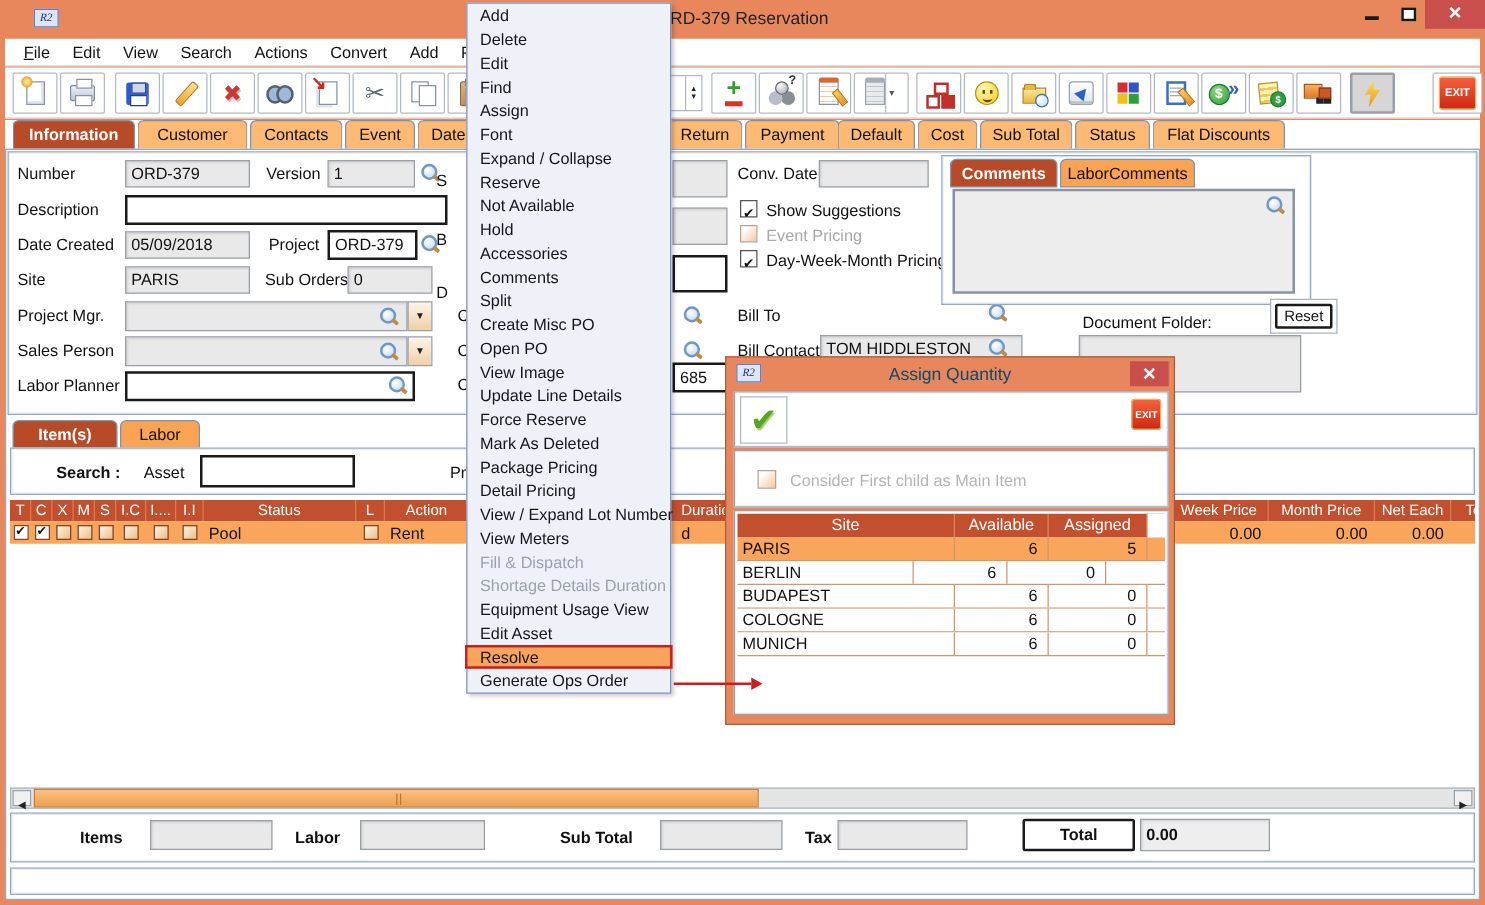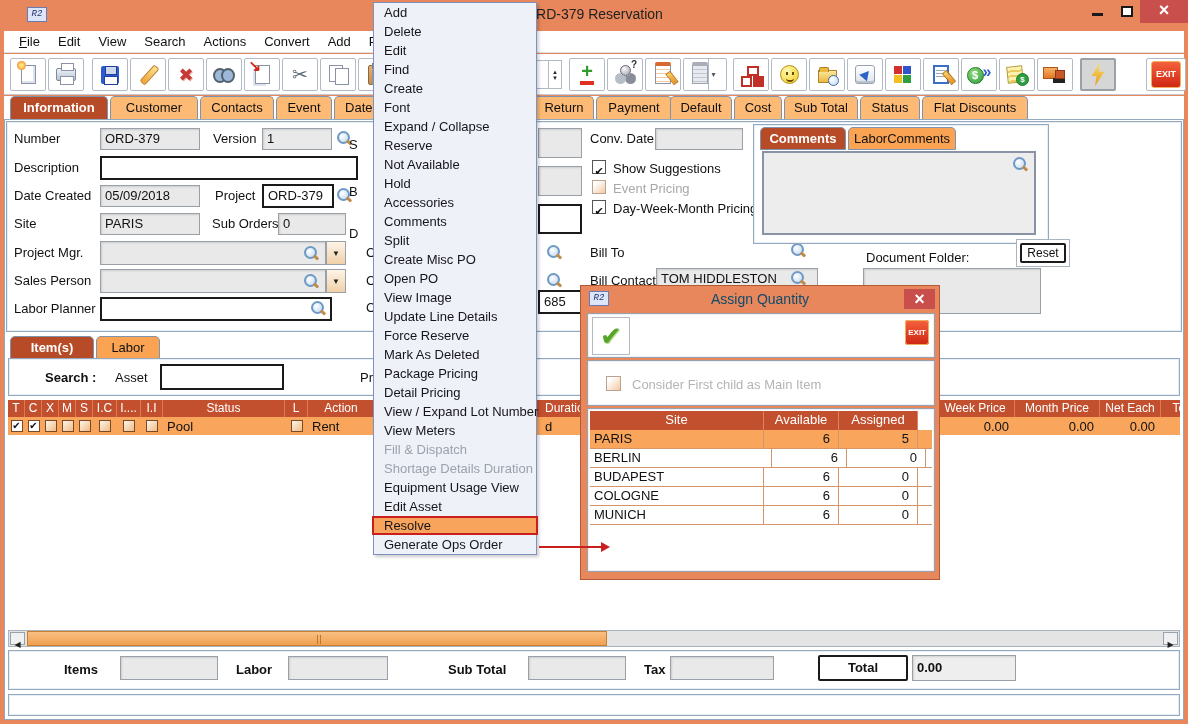--- a/index.html
+++ b/index.html
@@ -1,20 +1,20 @@
 <!DOCTYPE html>
 <html><head>
 <meta charset="utf-8">
 <style>
 *{box-sizing:border-box;margin:0;padding:0}
 html,body{background:#777}
 .screen{position:relative;width:1188px;height:724px;background:#E8875B;font-family:"Liberation Sans",sans-serif;overflow:hidden;color:#111}
 
 .titlebar{position:absolute;left:0;top:0;width:1188px;height:30px}
-.appicon{position:absolute;width:20px;height:15px;background:#dce6f8;border:1px solid #6a7ab8;font-size:9px;font-style:italic;text-align:center;line-height:13px;color:#20306e;font-family:Liberation Mono, monospace}
+.appicon{position:absolute;width:20px;height:15px;background:#dce6f8;border:1px solid #6a7ab8;font-size:9px;font-style:italic;text-align:center;line-height:13px;color:#20306e;font-family:Liberation Serif, serif}
 .win-title{position:absolute;left:50%;top:6px;transform:translateX(-50%);font-size:14px;color:#222;white-space:nowrap}
 .win-min{position:absolute;right:78px;top:0;width:26px;height:23px}
 .glyph-min{display:block;width:11px;height:3px;background:#1a1a1a;margin:13px auto 0}
 .win-max{position:absolute;right:48px;top:0;width:26px;height:23px}
 .glyph-max{display:block;width:12px;height:11px;border:2px solid #1a1a1a;margin:6px auto 0;background:#fff}
 .win-close{position:absolute;right:0;top:0;width:48px;height:23px;background:#C94F4C;text-align:center}
 .glyph-close::before{content:"\00d7";color:#fff;font-size:18px;font-weight:bold;line-height:21px}
 
 .menubar{position:absolute;left:4px;top:31px;width:1180px;height:22px;background:#fff;display:flex;align-items:center;padding-left:6px;border-bottom:1px solid #e0e0e0}
 .mb-item{padding:0 9px;font-size:13px;color:#111;white-space:nowrap}
@@ -451,21 +451,21 @@
   <div class="fld" style="left:670px;top:656px;width:104px;height:24px"></div>
   <div class="resetbtn" style="left:818px;top:655px;width:90px;height:26px;font-weight:bold;font-size:13px;line-height:22px">Total</div>
   <div class="fld b" style="left:912px;top:655px;width:104px;height:26px;background:#eee;font-weight:bold;line-height:23px">0.00</div>
   <div class="panel" style="left:8px;top:694px;width:1172px;height:22px"></div>
 
   <div class="cmenu">
     <div class="mi">Add</div>
     <div class="mi">Delete</div>
     <div class="mi">Edit</div>
     <div class="mi">Find</div>
-    <div class="mi">Create</div>
+    <div class="mi">Assign</div>
     <div class="mi">Font</div>
     <div class="mi">Expand / Collapse</div>
     <div class="mi">Reserve</div>
     <div class="mi">Not Available</div>
     <div class="mi">Hold</div>
     <div class="mi">Accessories</div>
     <div class="mi">Comments</div>
     <div class="mi">Split</div>
     <div class="mi">Create Misc PO</div>
     <div class="mi">Open PO</div>
@@ -507,21 +507,21 @@
           <div class="dt-hc" style="width:75px">Available</div>
           <div class="dt-hc" style="width:79px">Assigned</div>
           <div class="dt-hc" style="width:14px;border-right:none;background:#fff"></div>
         </div>
         <div class="dt-r sel">
           <div class="dt-c site" style="width:174px">PARIS</div>
           <div class="dt-c num" style="width:75px">6</div>
           <div class="dt-c num" style="width:79px">5</div>
         </div>
         <div class="dt-r">
-          <div class="dt-c site" style="width:182px">BERLIN</div>
+          <div class="dt-c site" style="width:141px">BERLIN</div>
           <div class="dt-c num" style="width:75px">6</div>
           <div class="dt-c num" style="width:79px">0</div>
         </div>
         <div class="dt-r">
           <div class="dt-c site" style="width:174px">BUDAPEST</div>
           <div class="dt-c num" style="width:75px">6</div>
           <div class="dt-c num" style="width:79px">0</div>
         </div>
         <div class="dt-r">
           <div class="dt-c site" style="width:174px">COLOGNE</div>

